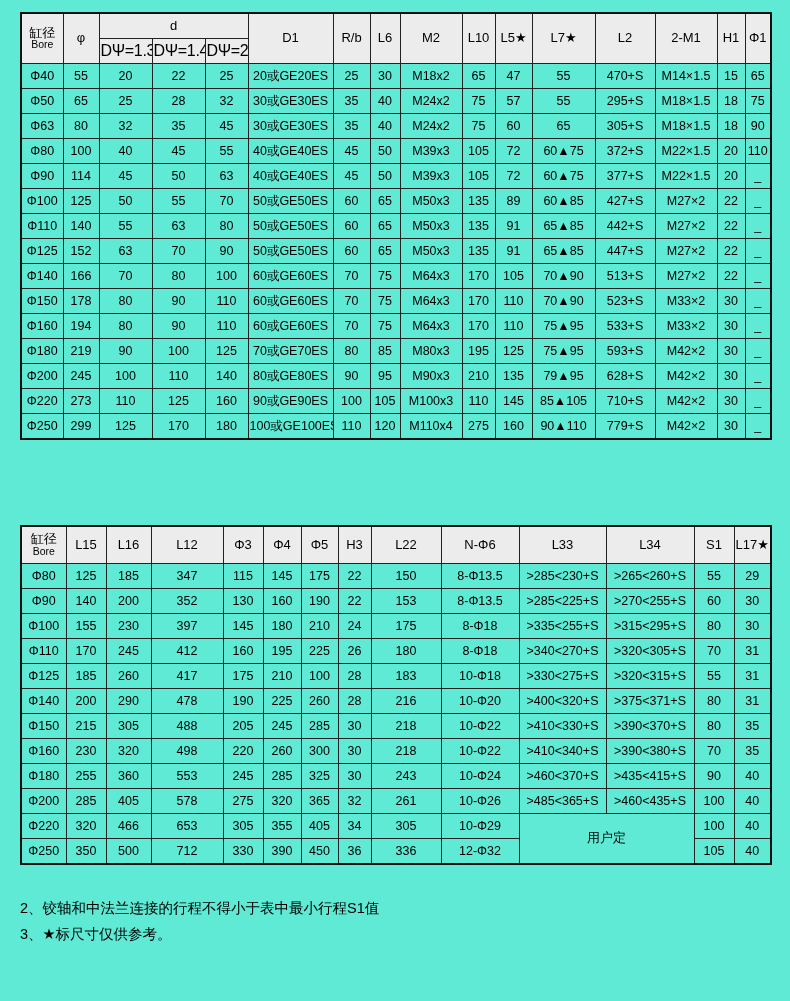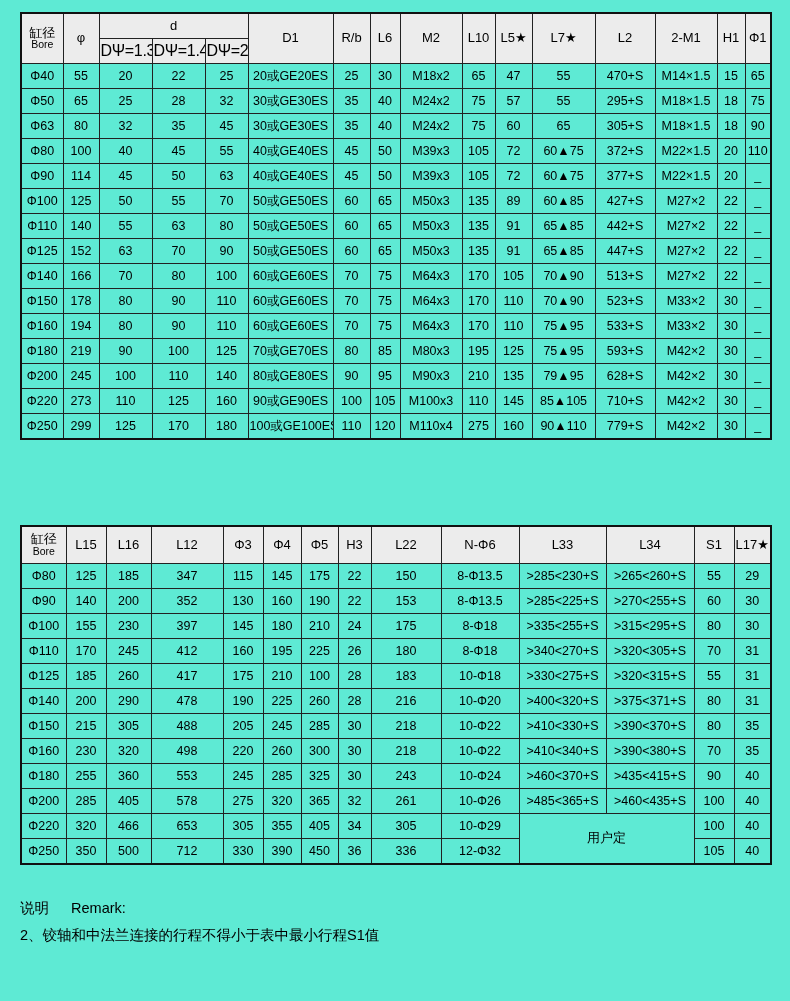--- a/index.html
+++ b/index.html
@@ -620,21 +620,18 @@
           <td>36</td>
           <td>336</td>
           <td>12-Φ32</td>
           <td>105</td>
           <td>40</td>
         </tr>
       </tbody>
   </table>
 
   <div class="remark">
-    <div class="remark-title">
-      <span>说明</span>
-      <span class="en">Remark:</span>
-    </div>
     <div class="remark-line">2、铰轴和中法兰连接的行程不得小于表中最小行程S1值</div>
+    <div class="remark-line">3、★标尺寸仅供参考。</div>
 
   </div>
 
 </div>
 
 </body></html>

